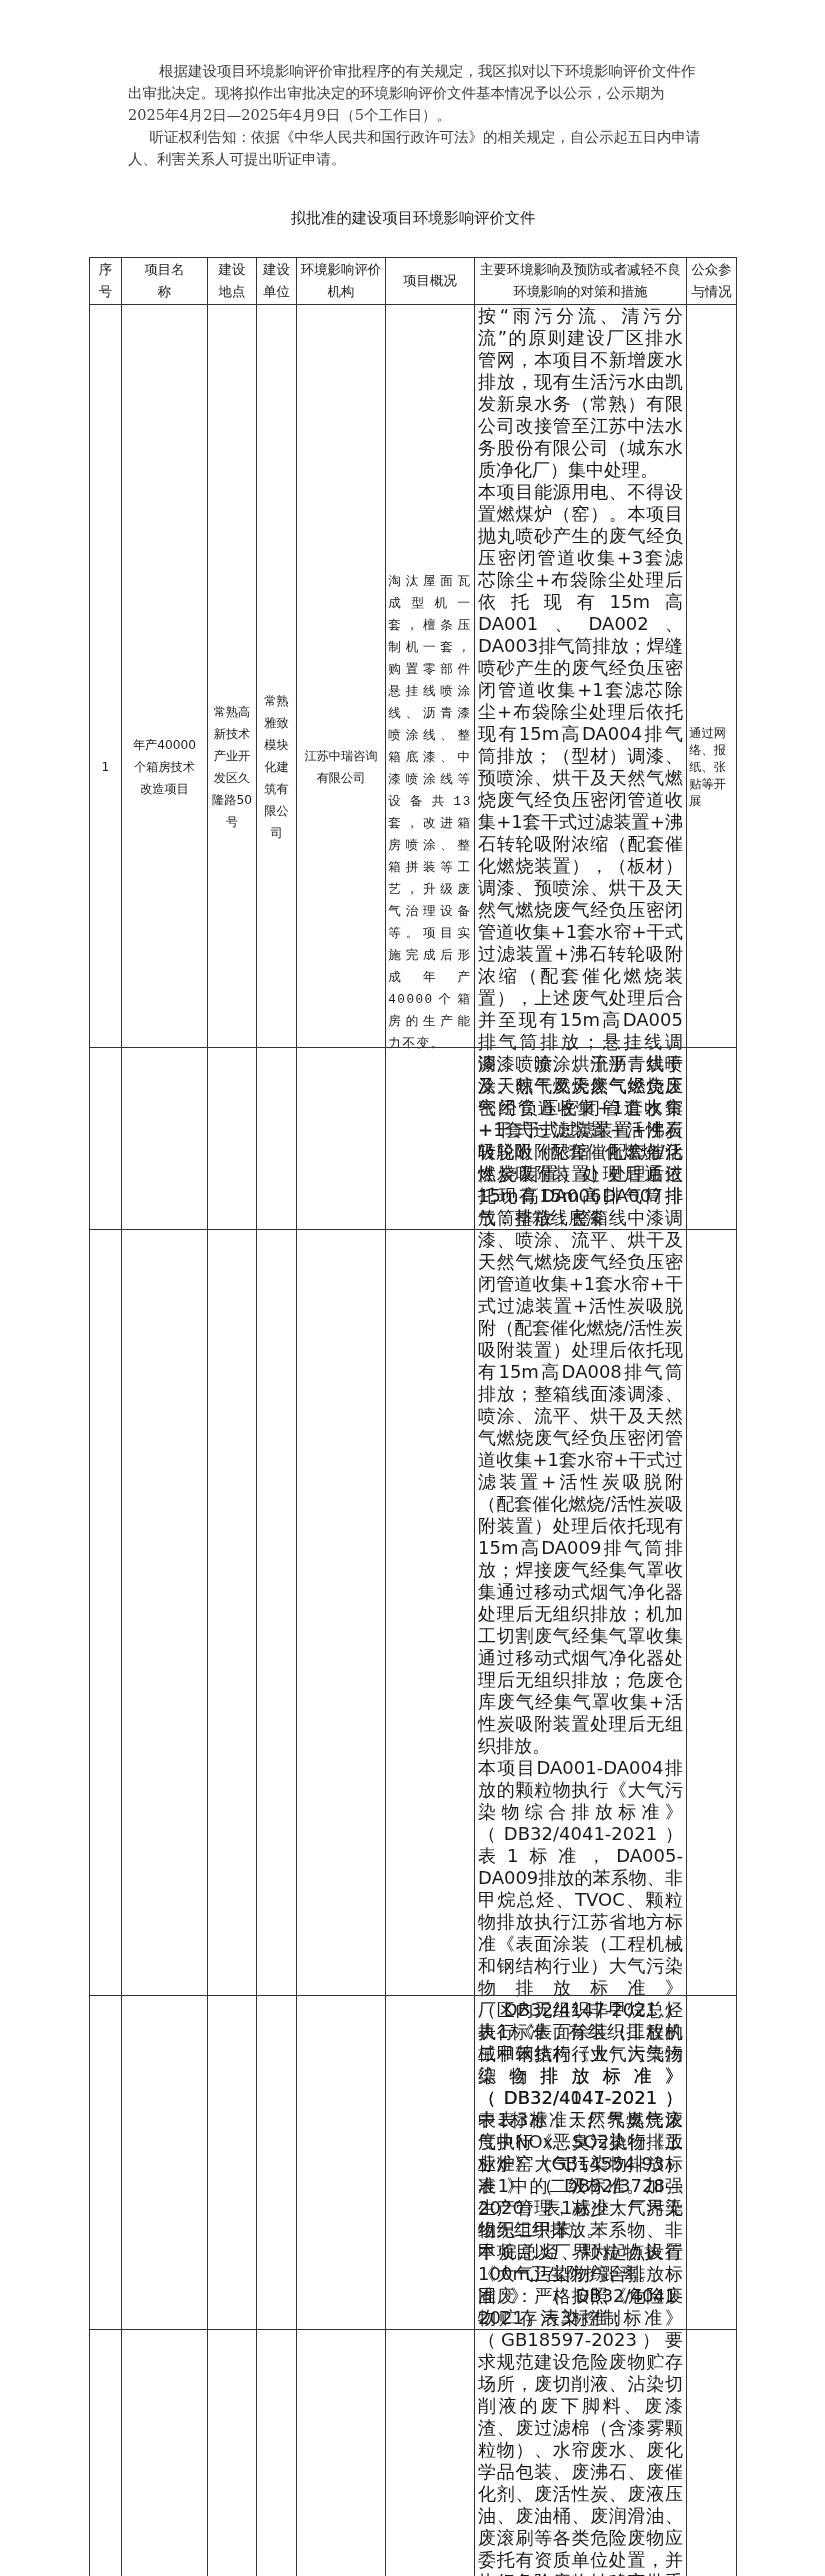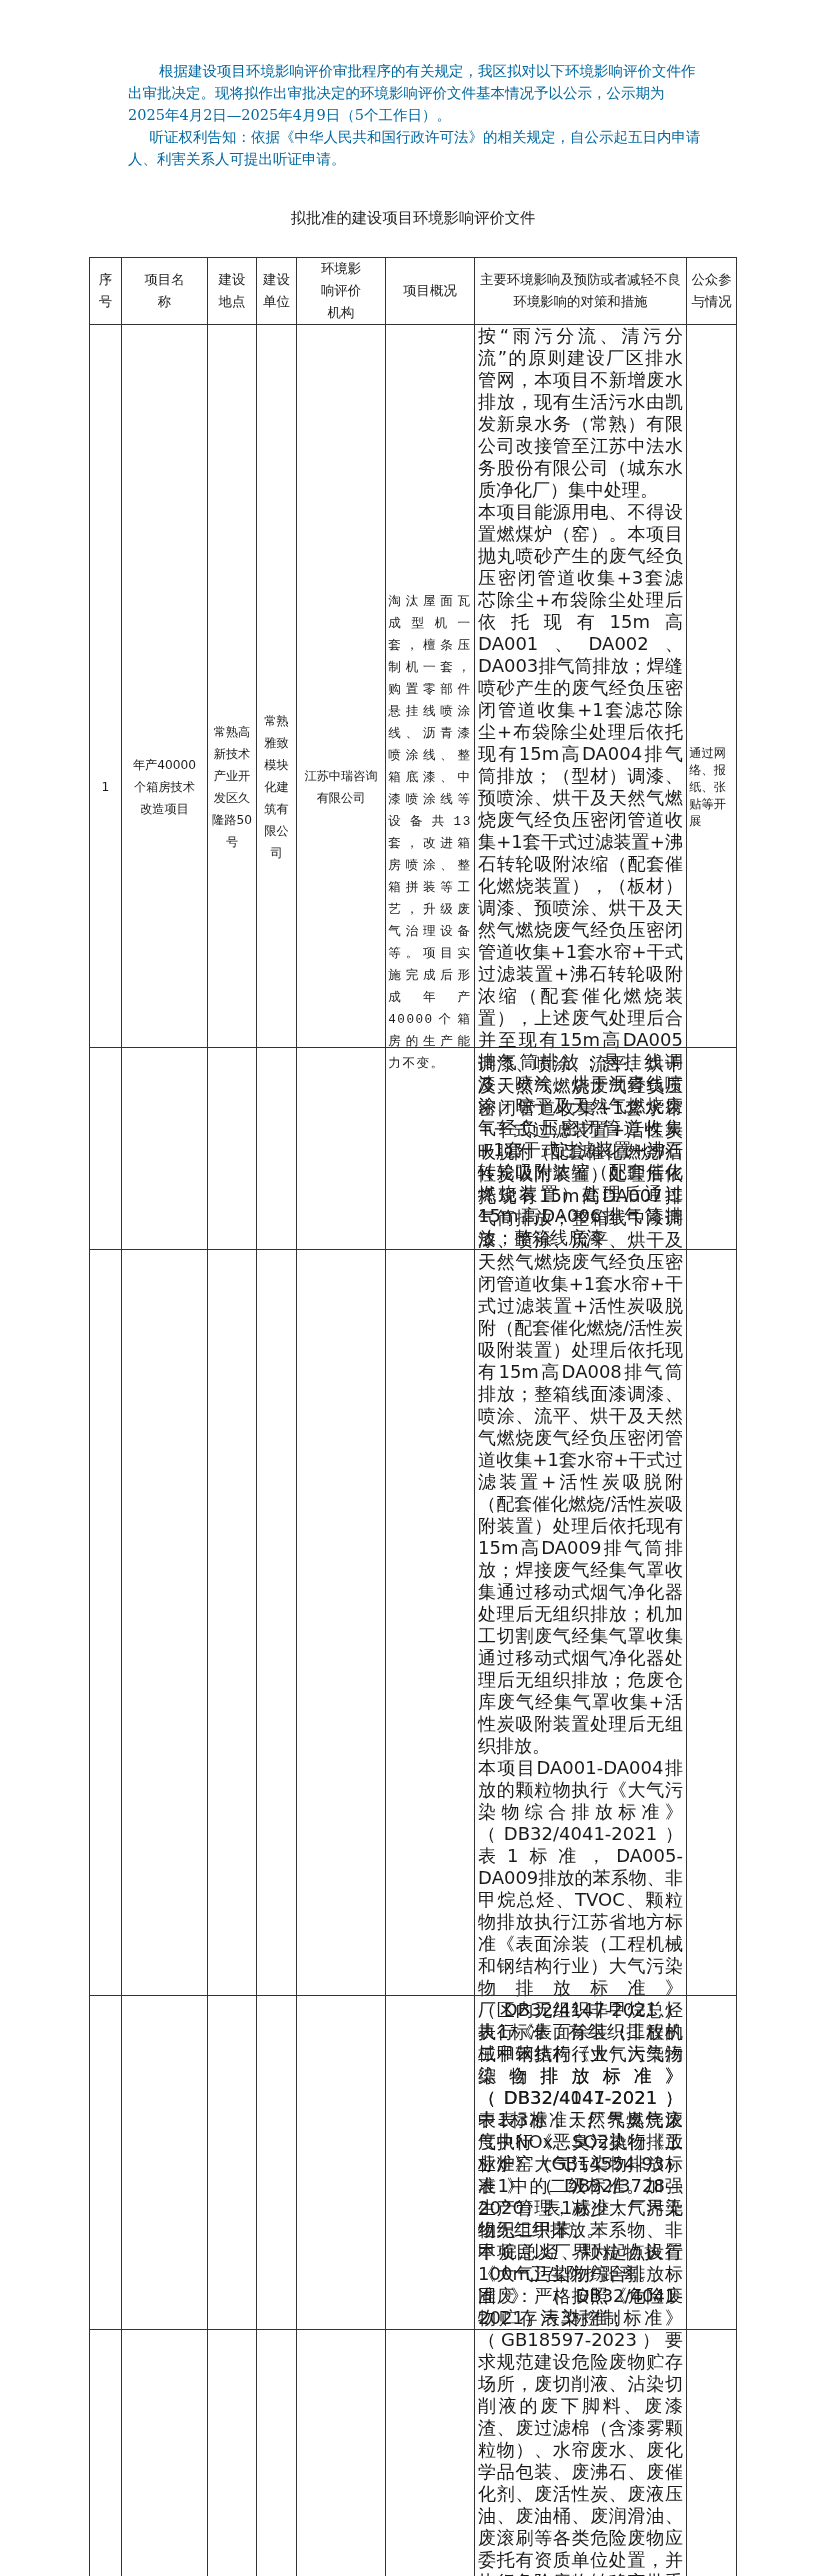--- a/index.html
+++ b/index.html
@@ -1,17 +1,17 @@
 <!DOCTYPE html>
 <html style="font-size:12.2px"><head>
 <meta charset="utf-8">
 <style>
   html, body { margin: 0; padding: 0; background: #ffffff; }
   body { width: 825px; height: 2576px; position: relative; overflow: hidden; color: #1a1a1a; }
-  .intro { position: absolute; left: 128px; top: 60px; width: 573px; font-family: "DejaVu Serif", serif; font-size: 14.5px; line-height: 22px; color: #0369a1; }
+  .intro { position: absolute; left: 128px; top: 60px; width: 573px; font-family: "DejaVu Serif", serif; font-size: 14.5px; line-height: 22px; color: #404040; }
   .intro p { margin: 0; }
   .indent { text-indent: 31px; }
   .table-title { position: absolute; left: 89px; width: 648px; top: 208px; text-align: center; font-family: "DejaVu Serif", serif; font-size: 15.3px; line-height: 21.4px; color: #222; }
   table.doc { position: absolute; left: 89px; width: 648px; border-collapse: collapse; table-layout: fixed; font-family: "DejaVu Sans", sans-serif; font-size: 12.2px; color: #1a1a1a; }
   table.doc td, table.doc th { border: 1.1px solid #333; padding: 0 2.3px; vertical-align: middle; font-weight: normal; }
   table.doc th { text-align: center; font-family: "DejaVu Serif", serif; font-size: 13.4px; line-height: 22px; color: #222; }
   .center { text-align: center; line-height: 22px; }
   .measure { vertical-align: top !important; line-height: 22px; text-align: justify; font-size: 18px; padding: 0 3.1px !important; }
   .overview { line-height: 22px; text-align: justify; letter-spacing: 1.5px; font-size: 12.6px; font-family: Liberation Mono, monospace; }
   .public { line-height: 17px; font-size: 12.2px; vertical-align: middle; }
@@ -40,21 +40,21 @@
       <col style="width:89px">
       <col style="width:212px">
       <col style="width:50px">
   </colgroup>
   <tbody>
       <tr style="height:47px">
     <th>序号</th>
     <th style="padding:0 17px">项目名称</th>
     <th style="padding:0 7.6px">建设地点</th>
     <th style="padding:0 4.6px">建设单位</th>
-    <th style="padding:0 22px">环境影响评价机构</th>
+    <th style="padding:0 2px">环境影响评价机构</th>
     <th>项目概况</th>
     <th style="padding:0 4.6px">主要环境影响及预防或者减轻不良环境影响的对策和措施</th>
     <th>公众参与情况</th>
   </tr>
   <tr>
     <td class="center">1</td>
     <td class="center" style="padding:0 6.1px">年产40000个箱房技术改造项目</td>
     <td class="center">常熟高新技术产业开发区久隆路50号</td>
     <td class="center">常熟雅致模块化建筑有限公司</td>
     <td class="center" style="padding:0 4.6px">江苏中瑞咨询有限公司</td>

